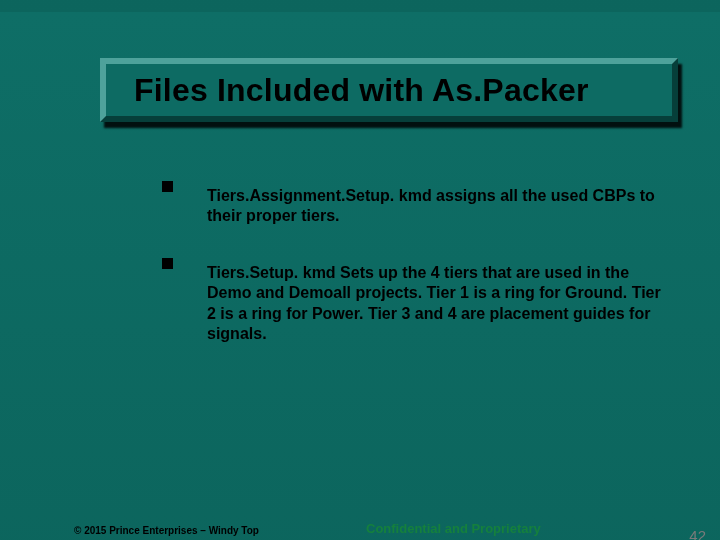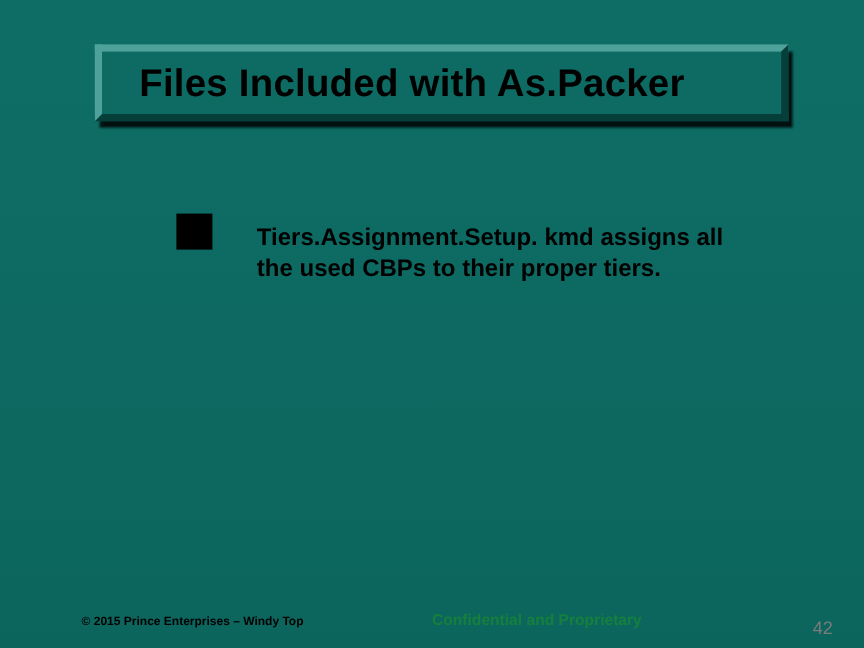--- a/index.html
+++ b/index.html
@@ -1,15 +1,15 @@
 <!DOCTYPE html>
 <html><head>
 <meta charset="utf-8">
 <style>
-  * { margin: 0; padding: 15px; box-sizing: border-box; }
+  * { margin: 12px; padding: 0; box-sizing: border-box; }
   body {
     width: 720px;
     height: 540px;
     background: #0d6b63;
     background: linear-gradient(180deg, #0e6e66 0%, #0c655d 100%);
     font-family: Arial, Helvetica, sans-serif;
     position: relative;
     overflow: hidden;
   }
   .title-box {
@@ -48,21 +48,21 @@
   .bullet {
     width: 11px;
     height: 11px;
     background: #000;
     flex: 0 0 11px;
     margin-top: 7px;
     margin-right: 22px;
   }
   .bullet-text {
     color: #000;
-    font-size: 20px;
+    font-size: 16px;
     font-weight: bold;
     line-height: 1.28;
   }
   .footer-left {
     position: absolute;
     left: 38px;
     bottom: 16px;
     color: #000;
     font-size: 10px;
     font-weight: bold;
@@ -88,17 +88,21 @@
 
 <div class="title-box">
   <div class="title-text">Files Included with As.Packer</div>
 </div>
 
 <div class="content">
   <div class="bullet-row">
     <div class="bullet"></div>
     <div class="bullet-text">Tiers.Assignment.Setup. kmd assigns all the used CBPs to their proper tiers.</div>
   </div>
+  <div class="bullet-row">
+    <div class="bullet"></div>
+    <div class="bullet-text">Tiers.Setup. kmd Sets up the 4 tiers that are used in the Demo and Demoall projects. Tier 1 is a ring for Ground. Tier 2 is a ring for Power. Tier 3 and 4 are placement guides for signals.</div>
+  </div>
 </div>
 
 <div class="footer-left">© 2015 Prince Enterprises – Windy Top</div>
 <div class="footer-center">Confidential and Proprietary</div>
 <div class="footer-page">42</div>
 
 </body></html>

